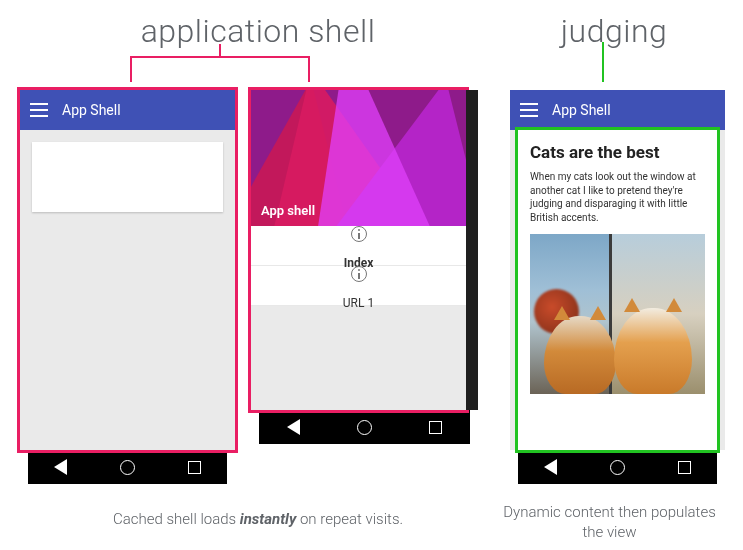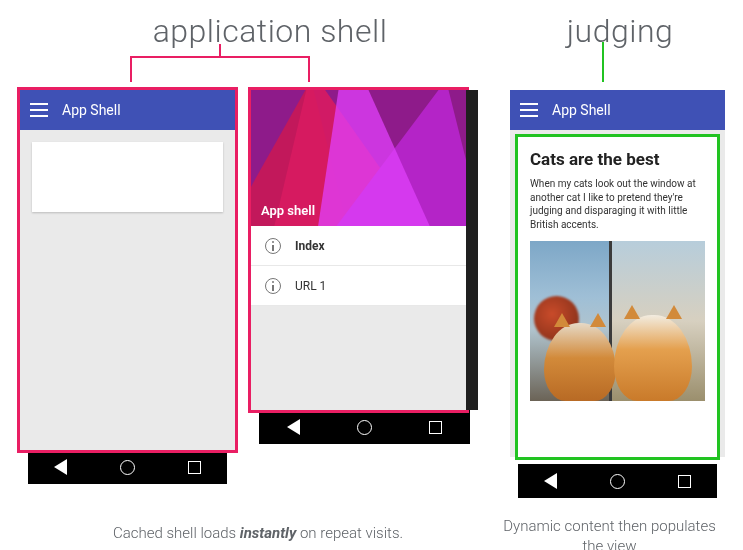--- a/index.html
+++ b/index.html
@@ -7,21 +7,20 @@
     font-family: Roboto, "Helvetica Neue", Arial, sans-serif;
     background: #fff;
     width: 743px;
     height: 550px;
     position: relative;
     overflow: hidden;
   }
   .top-labels {
     display: flex;
     padding: 12px 11px 6px 20px;
-    margin-left: 12px;
   }
   .top-label {
     font-size: 32px;
     font-weight: 300;
     color: #5f6368;
     letter-spacing: 0.5px;
   }
   .label-shell { width: 476px; text-align: center; }
   .label-content { flex: 1; text-align: center; }
 
@@ -155,20 +154,21 @@
   }
   .list-item {
     display: flex;
     align-items: center;
     gap: 14px;
     height: 40px;
     padding: 0 14px;
     border-bottom: 1px solid #e8e8e8;
     font-size: 12px;
     color: #333;
+    flex-direction: column;
   }
   .list-item.active { font-weight: 700; }
   .info-icon {
     width: 16px; height: 16px;
     border: 1.6px solid #777;
     border-radius: 50%;
     position: relative;
     flex-shrink: 0;
   }
   .info-icon::before {
@@ -186,21 +186,21 @@
     top: 6px; left: 50%;
     width: 2px; height: 6px;
     background: #777;
     transform: translateX(-50%);
   }
   .list-footer { height: 104px; background: #eaeaea; }
 
   
   .content-box {
     background: #fff;
-    margin: 7px 8px;
+    margin: 0 8px;
     padding: 12px 12px 6px 12px;
     height: 320px;
   }
   .content-title { font-size: 17px; font-weight: 700; color: #222; margin-bottom: 8px; }
   .content-text { font-size: 10px; line-height: 1.35; color: #333; margin-bottom: 10px; }
   .photo {
     width: 100%;
     height: 160px;
     position: relative;
     overflow: hidden;

